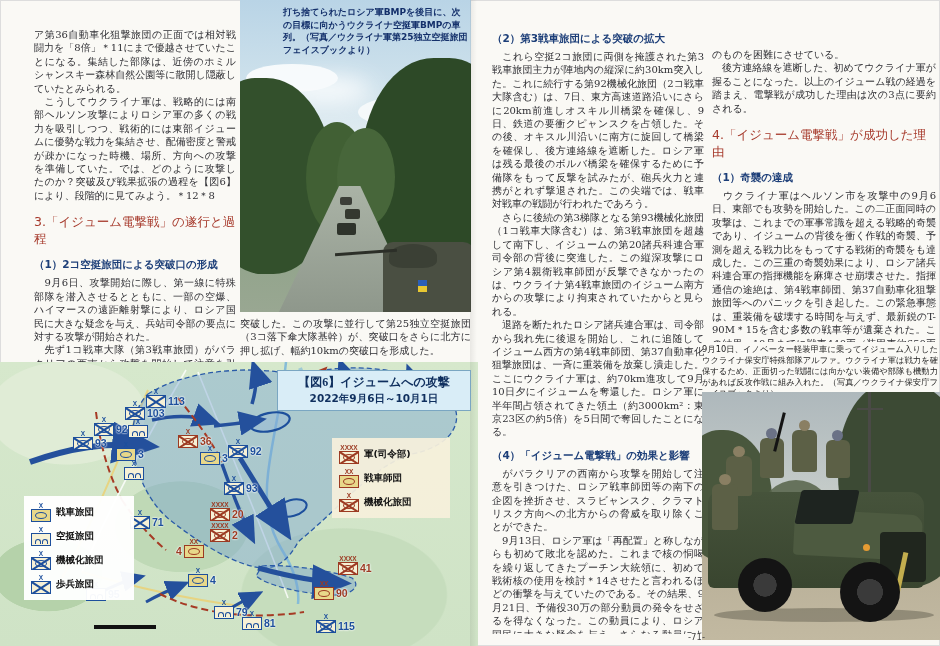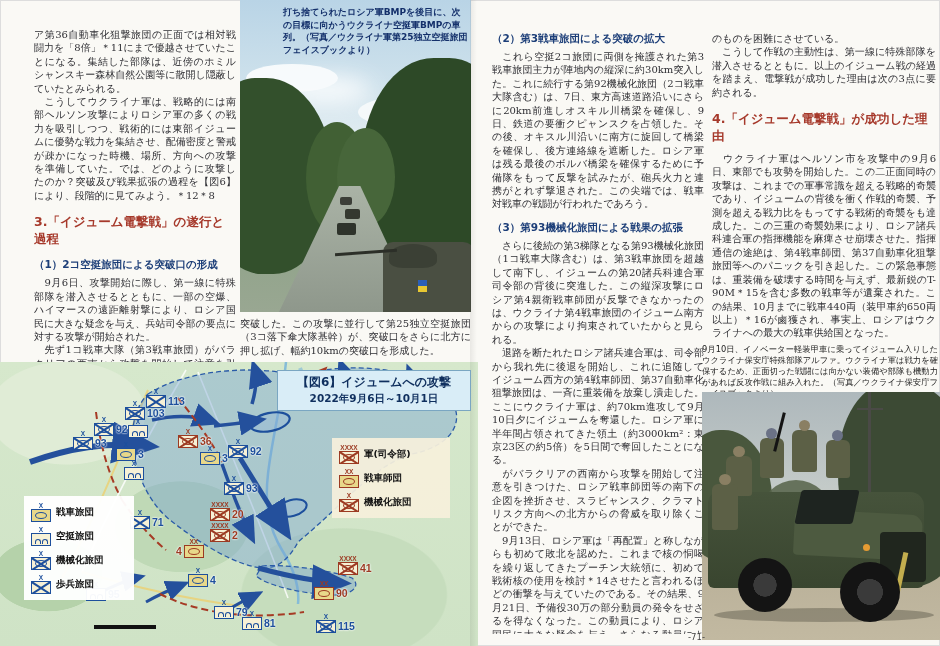--- a/index.html
+++ b/index.html
@@ -6,26 +6,26 @@
   .spread{position:relative;width:940px;height:646px;background:#faf9f5;overflow:hidden;
           font-family:"DejaVu Serif",serif;box-shadow:inset 0 0 0 1px #ddd;}
   .gutter{position:absolute;left:470px;top:0;width:10px;height:100%;
           background:linear-gradient(90deg,rgba(0,0,0,.07),rgba(0,0,0,0) 70%);pointer-events:none;}
   
   .col{position:absolute;overflow:hidden;}
   .colL{left:34px;top:28px;width:202px;height:334px;}
   .colM{left:492px;top:30px;width:212px;height:604px;}
   .colR{left:712px;top:30px;width:224px;height:312px;}
   p.body{margin:0;font-size:10px;line-height:13.4px;text-align:justify;color:#2e2e33;}
-  .sec-red{margin:12px 0 7px;font-family:"DejaVu Sans",sans-serif;font-weight:bold;
+  .sec-red{margin:12px 0 7px;font-family:"DejaVu Sans",sans-serif;font-weight:normal;
            font-size:12.5px;color:#a6392b;letter-spacing:0;}
   .sub-blue{margin:10px 0 4px;font-family:"DejaVu Sans",sans-serif;font-weight:bold;
             font-size:10.5px;color:#1c3e78;}
   .colM .sub-blue:first-child{margin-top:2px;}
-  .colR p.body:first-child{margin-top:2px;}
+  .colR p.body:first-child{margin-top:18px;}
   
   .photo-left{position:absolute;left:240px;top:0;width:231px;height:312px;overflow:hidden;
      background:linear-gradient(180deg,#b9d4e6 0%,#cfe2ec 28%,#e2edf2 45%,#9cb197 47%,#8aa184 62%,#99a792 100%);}
   .photo-left div{position:absolute;}
   .c1{left:6px;top:64px;width:92px;height:28px;background:#fff;border-radius:50%;opacity:.85;box-shadow:34px 12px 22px #fff;}
   .c2{left:118px;top:96px;width:104px;height:32px;background:#fdfdfd;border-radius:50%;opacity:.75;}
   .tl1{left:-34px;top:78px;width:128px;height:196px;background:#33502c;border-radius:42% 58% 52% 48%;}
   .tl2{left:66px;top:122px;width:62px;height:112px;background:#416034;border-radius:50%;}
   .tr1{right:-42px;top:58px;width:152px;height:226px;background:#2d4927;border-radius:48% 42% 55% 45%;}
   .tr2{right:76px;top:128px;width:58px;height:98px;background:#47663a;border-radius:50%;}
@@ -46,21 +46,21 @@
     background:
       radial-gradient(130px 85px at 14% 18%,#e0ecd6 0 60%,transparent 61%),
       radial-gradient(170px 110px at 72% 82%,#c6ddbd 0 60%,transparent 61%),
       radial-gradient(110px 75px at 38% 58%,#bfd9b6 0 60%,transparent 61%),
       radial-gradient(90px 60px at 10% 75%,#b5d2aa 0 60%,transparent 61%),
       linear-gradient(#d6e8cc,#cfe3c6);}
   .map svg{position:absolute;left:0;top:0;z-index:2;}
   .map-titlebox{position:absolute;left:277px;top:8px;width:192px;z-index:9;background:#d9edf7;
       border:1px solid #7aa6c2;text-align:center;color:#0f2f5e;font-family:"DejaVu Sans",sans-serif;
       padding:3px 0 4px;}
-  .mt1{font-size:12px;font-weight:bold;margin:0;}
+  .mt1{font-size:12px;font-weight:bold;margin:0;font-family:Liberation Serif, serif;}
   .mt2{font-size:10.5px;font-weight:bold;margin:1px 0 0;}
   .mlabel{position:absolute;z-index:6;font-family:"DejaVu Sans",sans-serif;font-weight:bold;
           color:#111;font-size:10px;white-space:nowrap;}
   .citybox{background:rgba(255,255,255,.95);padding:0 3px;border-radius:2px;box-shadow:0 0 2px rgba(0,0,0,.45);}
   .big{font-size:12px;}
   .small{font-size:8.5px;}
   .ital{font-style:italic;}
   .city-big{color:#555;font-size:12px;letter-spacing:2px;}
   .city-sub{color:#667;font-size:8.5px;font-weight:normal;}
   .city-jp2{color:#222;font-size:9px;}
@@ -552,31 +552,32 @@
       </div>
 
     <div class="scalebar"></div>
   </div>
 
   <div class="gutter"></div>
 
   <div class="col colM">
     <h3 class="sub-blue">（2）第3戦車旅団による突破の拡大</h3>
     <p class="body">　これら空挺2コ旅団に両側を掩護された第3戦車旅団主力が陣地内の縦深に約30km突入した。これに続行する第92機械化旅団（2コ戦車大隊含む）は、7日、東方高速道路沿いにさらに20km前進しオスキル川橋梁を確保し、9日、鉄道の要衝クピャンスクを占領した。その後、オキスル川沿いに南方に旋回して橋梁を確保し、後方連絡線を遮断した。ロシア軍は残る最後のボルバ橋梁を確保するために予備隊をもって反撃を試みたが、砲兵火力と連携がとれず撃退された。この尖端では、戦車対戦車の戦闘が行われたであろう。</p>
-    <h3 class="sub-blue">（3）第93機械化旅団による戦果の拡張</h3>
     <p class="body">　さらに後続の第3梯隊となる第93機械化旅団（1コ戦車大隊含む）は、第3戦車旅団を超越して南下し、イジュームの第20諸兵科連合軍司令部の背後に突進した。この縦深攻撃にロシア第4親衛戦車師団が反撃できなかったのは、ウクライナ第4戦車旅団のイジューム南方からの攻撃により拘束されていたからと見られる。</p>
     <p class="body">　退路を断たれたロシア諸兵連合軍は、司令部から我れ先に後退を開始し、これに追随してイジューム西方の第4戦車師団、第37自動車化狙撃旅団は、一斉に重装備を放棄し潰走した。ここにウクライナ軍は、約70km進攻して9月10日夕にイジュームを奪還した。ロシア軍に半年間占領されてきた領土（約3000km²：東京23区の約5倍）を5日間で奪回したことになる。</p>
+    <h3 class="sub-blue">（4）「イジューム電撃戦」の効果と影響</h3>
     <p class="body">　がバラクリアの西南から攻撃を開始して注意を引きつけた、ロシア戦車師団等の南下の企図を挫折させ、スラビャンスク、クラマトリスク方向への北方からの脅威を取り除くことができた。</p>
     <p class="body">　9月13日、ロシア軍は「再配置」と称しながらも初めて敗北を認めた。これまで核の恫喝を繰り返してきたプーチン大統領に、初めて戦術核の使用を検討＊14させたと言われるほどの衝撃を与えていたのである。その結果、9月21日、予備役30万の部分動員の発令をせざるを得なくなった。この動員により、ロシア国民に大きな疑念を与え、さらなる動員による戦争継続そ</p>
   </div>
 
   <div class="col colR">
     <p class="body">のものを困難にさせている。</p>
-    <p class="body">　こうして作戦の主動性は、第一線に特殊部隊を潜入させるとともに。以上のイジューム戦の経過を踏まえ、電撃戦が成功した理由は次の3点に要約される。</p>
+    <p class="body">　後方連絡線を遮断した、初めてウクライナ軍が握ることになった。以上のイジューム戦の経過を踏まえ、電撃戦が成功した理由は次の3点に要約される。</p>
     <h2 class="sec-red">4.「イジューム電撃戦」が成功した理由</h2>
+    <h3 class="sub-blue">（1）奇襲の達成</h3>
     <p class="body">　ウクライナ軍はヘルソン市を攻撃中の9月6日、東部でも攻勢を開始した。この二正面同時の攻撃は、これまでの軍事常識を超える戦略的奇襲であり、イジュームの背後を衝く作戦的奇襲、予測を超える戦力比をもってする戦術的奇襲をも達成した。この三重の奇襲効果により、ロシア諸兵科連合軍の指揮機能を麻痺させ崩壊させた。指揮通信の途絶は、第4戦車師団、第37自動車化狙撃旅団等へのパニックを引き起した。この緊急事態は、重装備を破壊する時間を与えず、最新鋭のT-90M＊15を含む多数の戦車等が遺棄された。この結果、10月までに戦車440両（装甲車約650両以上）＊16が鹵獲され、事実上、ロシアはウクライナへの最大の戦車供給国となった。</p>
   </div>
 
   <div class="capR">9月10日、イノベーター軽装甲車に乗ってイジューム入りしたウクライナ保安庁特殊部隊アルファ。ウクライナ軍は戦力を確保するため、正面切った戦闘には向かない装備や部隊も機動力があれば反攻作戦に組み入れた。（写真／ウクライナ保安庁フェイスブックより）</div>
 
   <figure class="photo-right" style="margin:0">
     <div class="rt1"></div>
     <div class="rt2"></div>
     <div class="rt3"></div>
     <div class="pole"></div>

